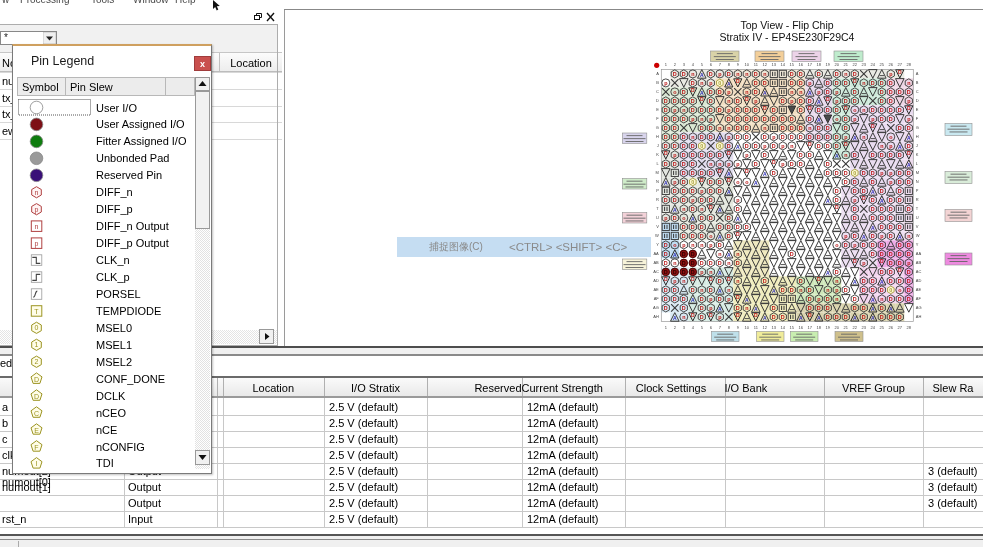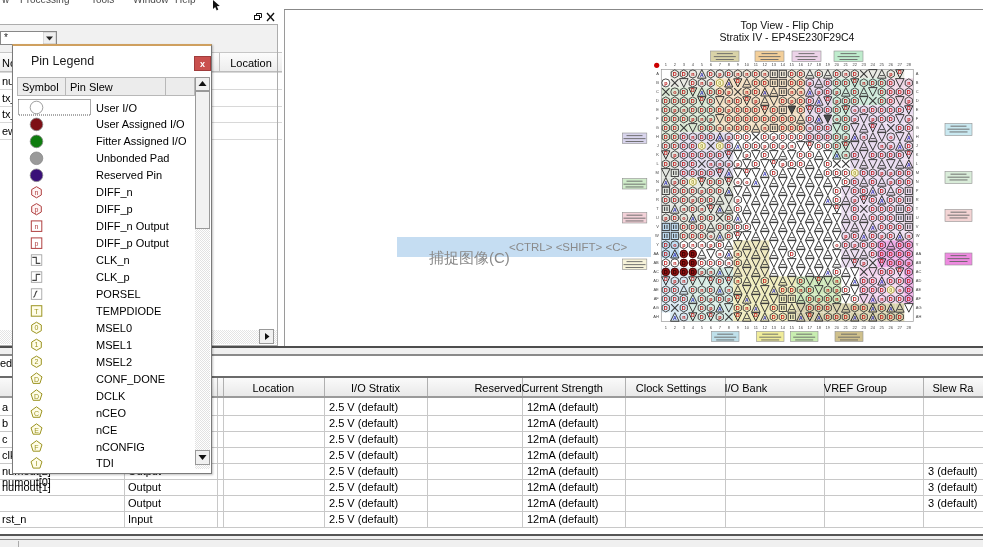--- a/index.html
+++ b/index.html
@@ -2215,21 +2215,21 @@
 <text x="899.8" y="328.9" font-size="4" fill="#444" text-anchor="middle">27</text>
 <text x="658.8" y="309.4" font-size="4" fill="#444" text-anchor="end">AG</text>
 <text x="915.8" y="309.4" font-size="4" fill="#444">AG</text>
 <text x="908.8" y="66.2" font-size="4" fill="#444" text-anchor="middle">28</text>
 <text x="908.8" y="328.9" font-size="4" fill="#444" text-anchor="middle">28</text>
 <text x="658.8" y="318.4" font-size="4" fill="#444" text-anchor="end">AH</text>
 <text x="915.8" y="318.4" font-size="4" fill="#444">AH</text>
 <circle cx="656.7" cy="65.3" r="2.6" fill="#cc0000"></circle>
 </svg>
 <div class="abs" style="left:397px;top:237px;width:254px;height:20px;background:#c5ddf2"></div>
-<div class="abs" style="left:429px;top:249px;font-size:15px;color:#8a8a8a">捕捉图像(C)</div>
+<div class="abs" style="left:429px;top:240px;font-size:10px;color:#8a8a8a">捕捉图像(C)</div>
 <div class="abs" style="left:509px;top:241px;font-size:11.5px;color:#8a8a8a">&lt;CTRL&gt; &lt;SHIFT&gt; &lt;C&gt;</div>
 <div class="abs" style="left:0;top:346px;width:983px;height:2px;background:#4e4e4e"></div>
 <div class="abs" style="left:0;top:348px;width:983px;height:6px;background:#f0f0f0"></div>
 <div class="abs" style="left:0;top:354px;width:983px;height:2px;background:#8a8a8a"></div>
 <div class="abs t11" style="left:0;top:357px">ed:</div>
 <div class="abs" style="left:0;top:376px;width:983px;height:22px;background:linear-gradient(#fafafa,#e9e9e9);border-top:2px solid #6a6a6a;border-bottom:2px solid #9a9a9a"></div>
 <div class="abs" style="left:123.6px;top:378px;width:1px;height:18px;background:#b0b0b0"></div>
 <div class="abs" style="left:216.5px;top:378px;width:1px;height:18px;background:#b0b0b0"></div>
 <div class="abs" style="left:222.5px;top:378px;width:1px;height:18px;background:#b0b0b0"></div>
 <div class="abs" style="left:324.0px;top:378px;width:1px;height:18px;background:#b0b0b0"></div>
@@ -2238,21 +2238,21 @@
 <div class="abs" style="left:625.0px;top:378px;width:1px;height:18px;background:#b0b0b0"></div>
 <div class="abs" style="left:724.5px;top:378px;width:1px;height:18px;background:#b0b0b0"></div>
 <div class="abs" style="left:823.8px;top:378px;width:1px;height:18px;background:#b0b0b0"></div>
 <div class="abs" style="left:923.0px;top:378px;width:1px;height:18px;background:#b0b0b0"></div>
 <div class="abs t11" style="left:222.5px;top:382px;width:101.5px;text-align:center;overflow:hidden">Location</div>
 <div class="abs t11" style="left:324.0px;top:382px;width:103.0px;text-align:center;overflow:hidden">I/O Stratix</div>
 <div class="abs t11" style="left:427.0px;top:382px;width:94.5px;text-align:right;overflow:hidden">Reserved</div>
 <div class="abs t11" style="left:521.5px;top:382px;width:103.5px;overflow:hidden">Current Strength</div>
 <div class="abs t11" style="left:625.0px;top:382px;width:92px;text-align:center;overflow:hidden">Clock Settings</div>
 <div class="abs t11" style="left:724.5px;top:382px;width:99.3px;overflow:hidden">I/O Bank</div>
-<div class="abs t11" style="left:823.8px;top:382px;width:99.2px;overflow:hidden">VREF Group</div>
+<div class="abs t11" style="left:823.8px;top:382px;width:99.2px;text-align:center;overflow:hidden">VREF Group</div>
 <div class="abs t11" style="left:923.0px;top:382px;width:60.0px;text-align:center;overflow:hidden">Slew Ra</div>
 <div class="abs t11" style="left:2px;top:400.7px">a</div>
 <div class="abs t11" style="left:128px;top:400.7px">Input</div>
 <div class="abs t11" style="left:329px;top:400.7px">2.5 V (default)</div>
 <div class="abs t11" style="left:527px;top:400.7px">12mA (default)</div>
 <div class="abs" style="left:0;top:414.6px;width:983px;height:1px;background:#c8c8c8"></div>
 <div class="abs t11" style="left:2px;top:416.8px">b</div>
 <div class="abs t11" style="left:128px;top:416.8px">Input</div>
 <div class="abs t11" style="left:329px;top:416.8px">2.5 V (default)</div>
 <div class="abs t11" style="left:527px;top:416.8px">12mA (default)</div>

